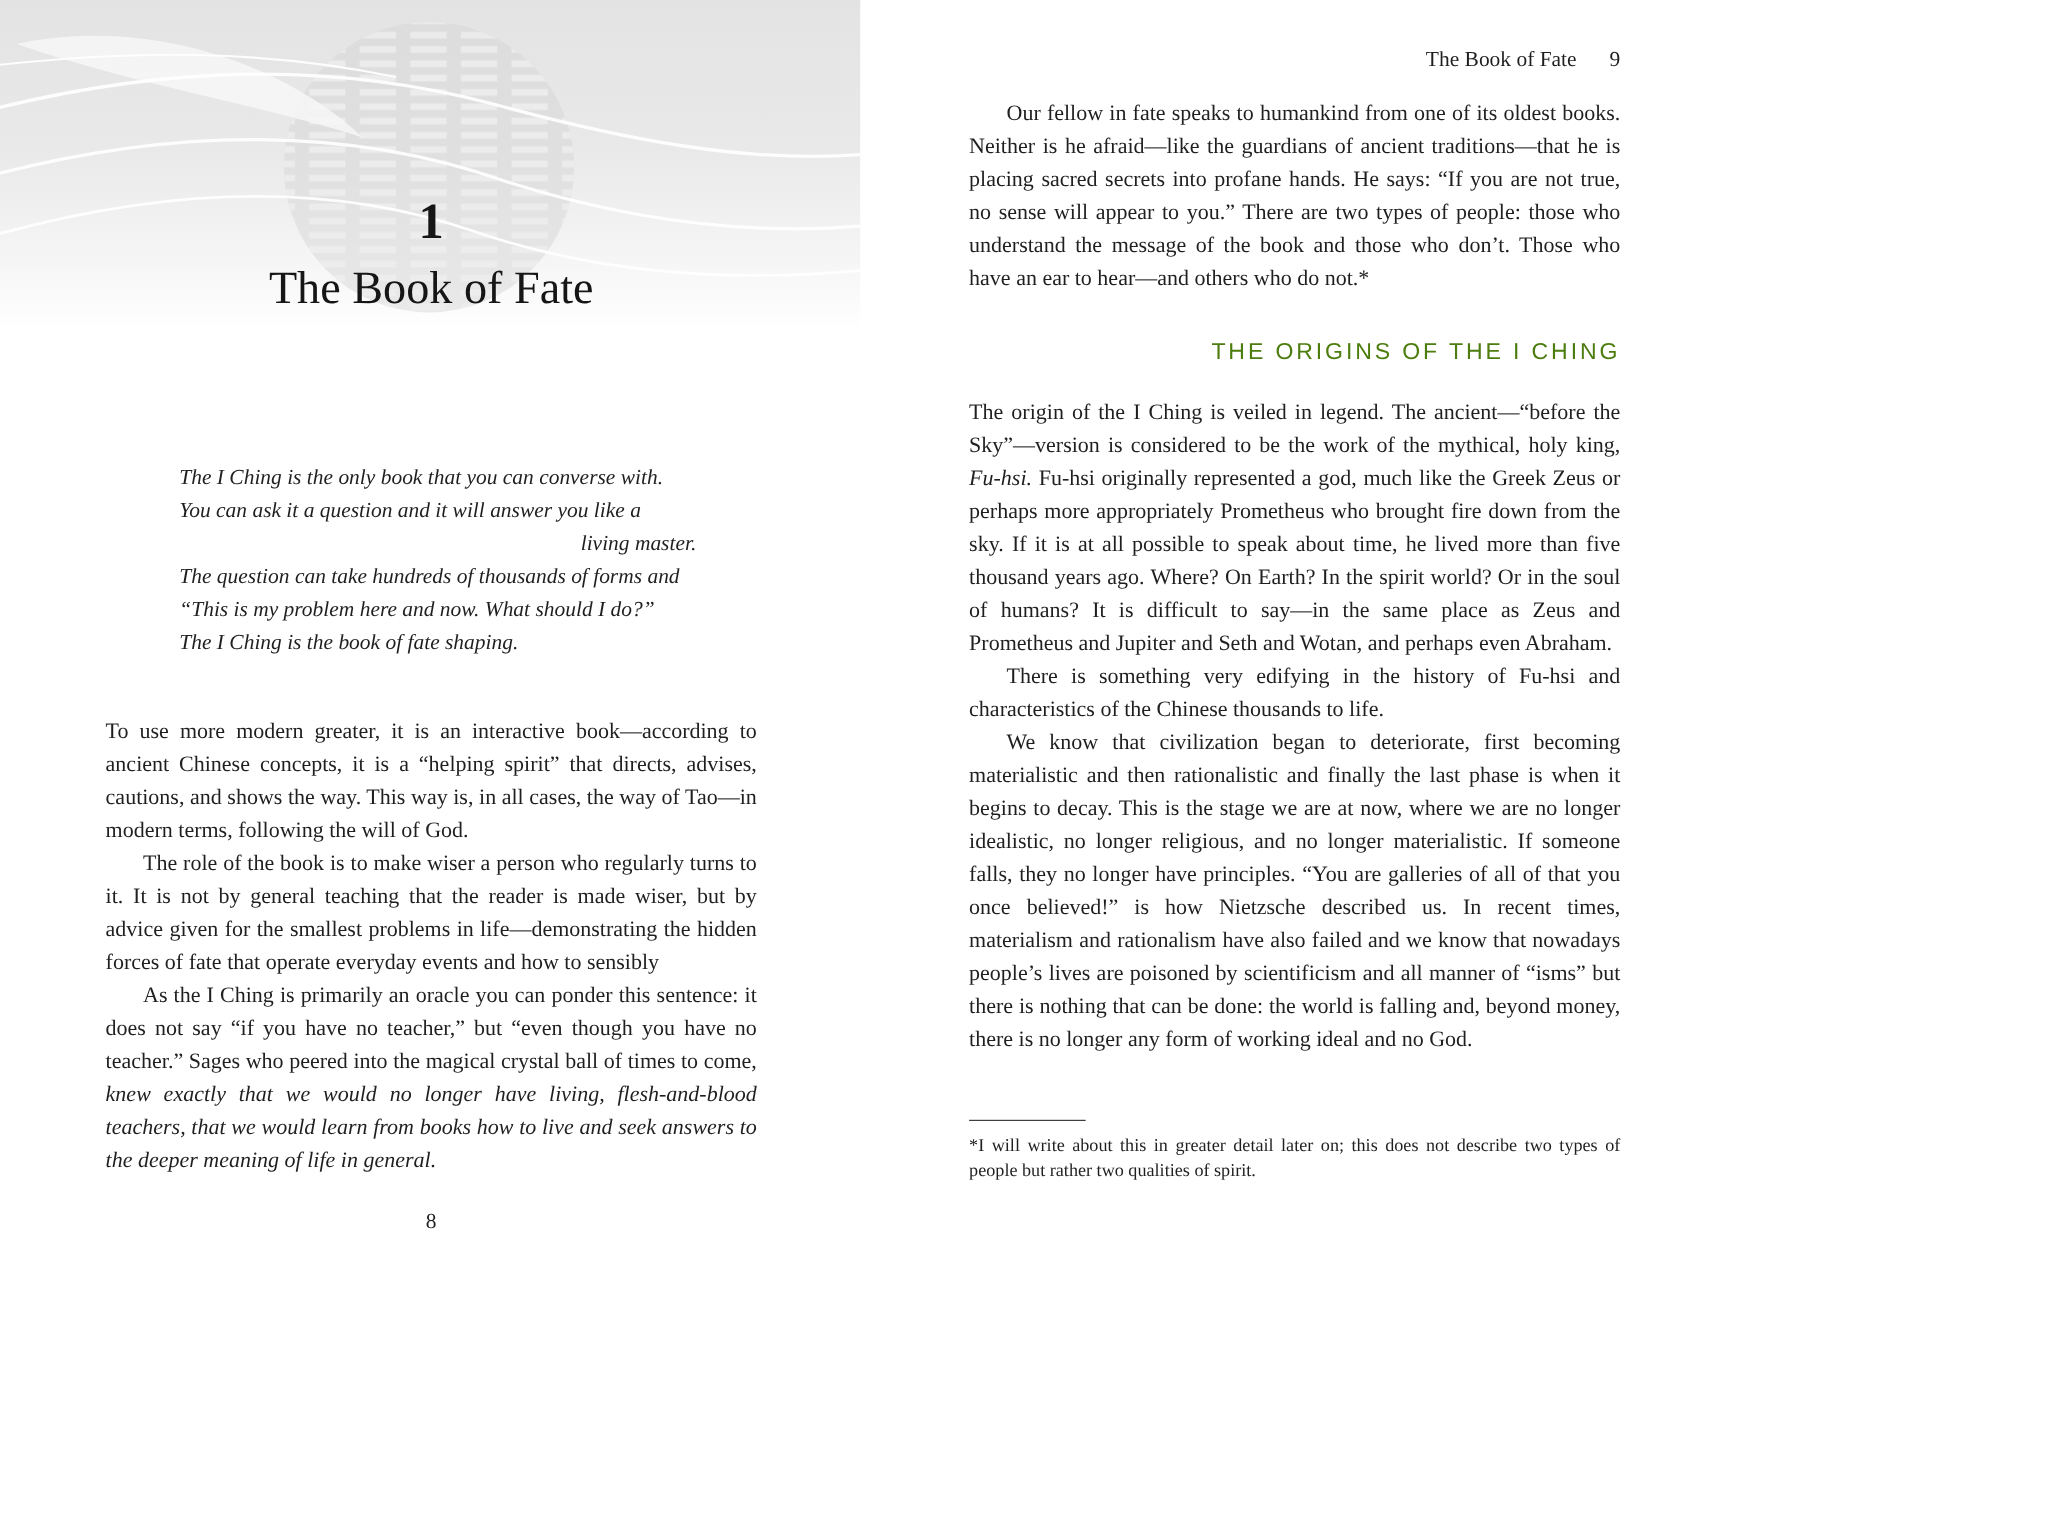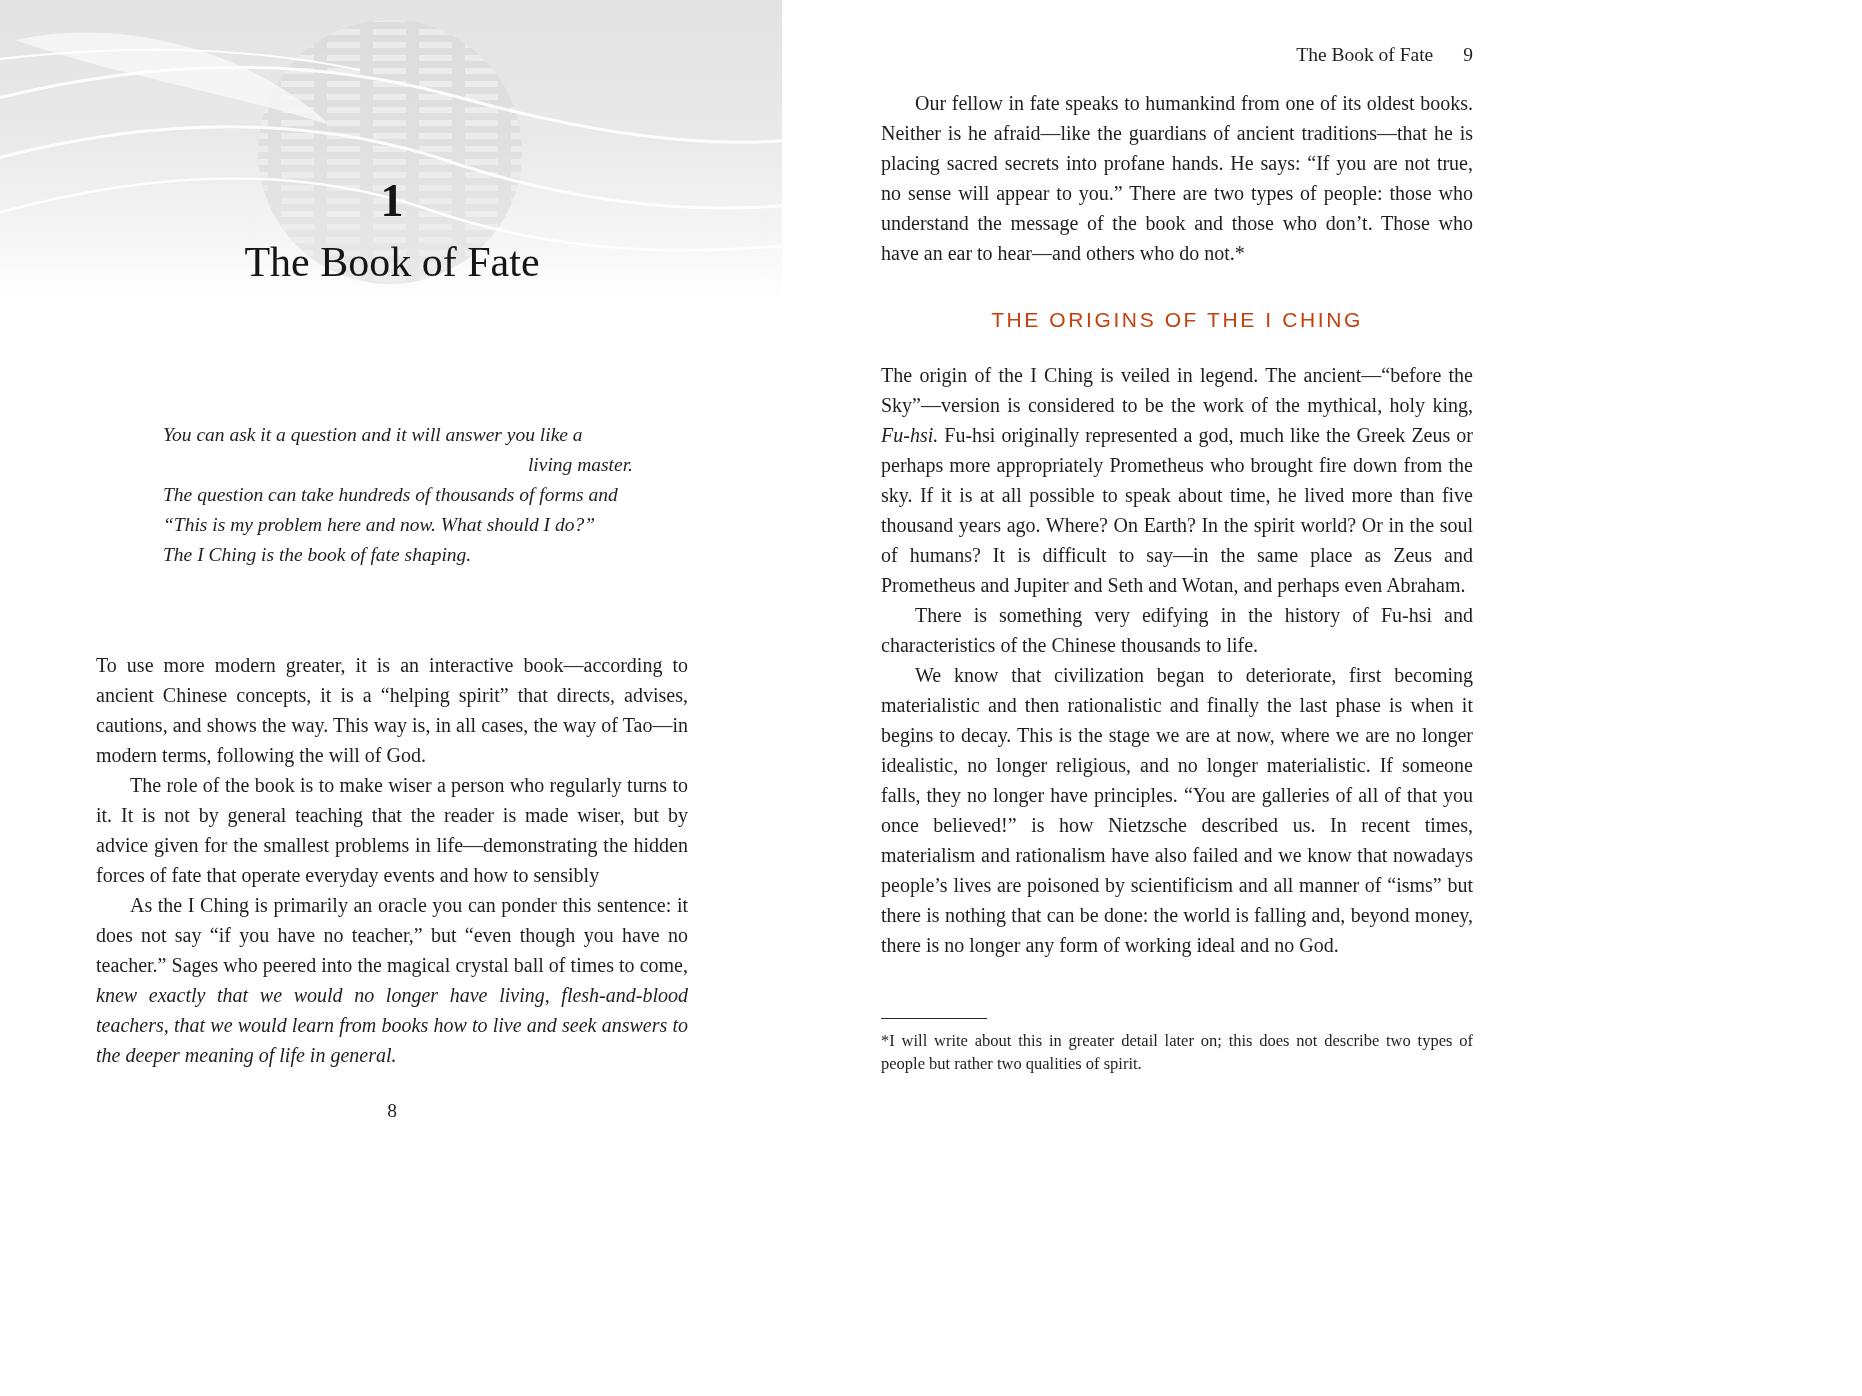--- a/index.html
+++ b/index.html
@@ -23,21 +23,21 @@
   .ep-indent{padding-left:34px;text-align:right;}
   
   .body-left{position:absolute;left:96px;top:650px;width:592px;}
   .body-right{position:absolute;left:881px;top:88px;width:592px;}
   .para{margin:0;font-size:20px;line-height:30px;text-align:justify;}
   .indent{text-indent:34px;font-family:Liberation Serif, serif;}
   .it{font-style:italic;}
   
   .section-heading{
     font-family:"Liberation Sans", sans-serif;font-weight:400;font-size:21px;
-    letter-spacing:2.6px;text-align:center;margin:40px 0 28px 0;color:#c2410c;
+    letter-spacing:2.6px;text-align:right;margin:40px 0 28px 0;color:#4d7c0f;
   }
   
   .running-header{position:absolute;left:881px;top:44px;width:592px;display:flex;justify-content:flex-end;gap:30px;font-size:19.5px;color:#1f1f1f;}
   .pagenum-left{position:absolute;left:96px;top:1100px;width:592px;text-align:center;font-size:19.5px;}
   
   .footnote{position:absolute;left:881px;top:1018px;width:592px;}
   .footnote-rule{width:106px;border-top:1.5px solid #2b2b2b;margin-bottom:10px;}
   .footnote-text{margin:0;font-size:16.5px;line-height:23px;text-align:justify;}
 </style>
 </head>
@@ -63,20 +63,21 @@
         <path d="M-10,215 C150,170 300,165 430,210 C540,248 660,258 790,245" stroke="#ffffff" stroke-width="2.5" fill="none" opacity="0.9"></path>
       </svg>
     </div>
 
     <div class="chapter-head">
       <div class="chapter-number">1</div>
       <div class="chapter-title">The Book of Fate</div>
     </div>
 
     <div class="epigraph">
+      <div class="ep-line">The I Ching is the only book that you can converse with.</div>
       <div class="ep-line">You can ask it a question and it will answer you like a</div>
       <div class="ep-line ep-indent">living master.</div>
       <div class="ep-line">The question can take hundreds of thousands of forms and</div>
       <div class="ep-line">“This is my problem here and now. What should I do?”</div>
       <div class="ep-line">The I Ching is the book of fate shaping.</div>
     </div>
 
     <div class="body-left">
       <p class="para">To use more modern greater, it is an interactive book—according to ancient Chinese concepts, it is a “helping spirit” that directs, advises, cautions, and shows the way. This way is, in all cases, the way of Tao—in modern terms, following the will of God.</p>
       <p class="para indent">The role of the book is to make wiser a person who regularly turns to it. It is not by general teaching that the reader is made wiser, but by advice given for the smallest problems in life—demonstrating the hidden forces of fate that operate everyday events and how to sensibly</p>

